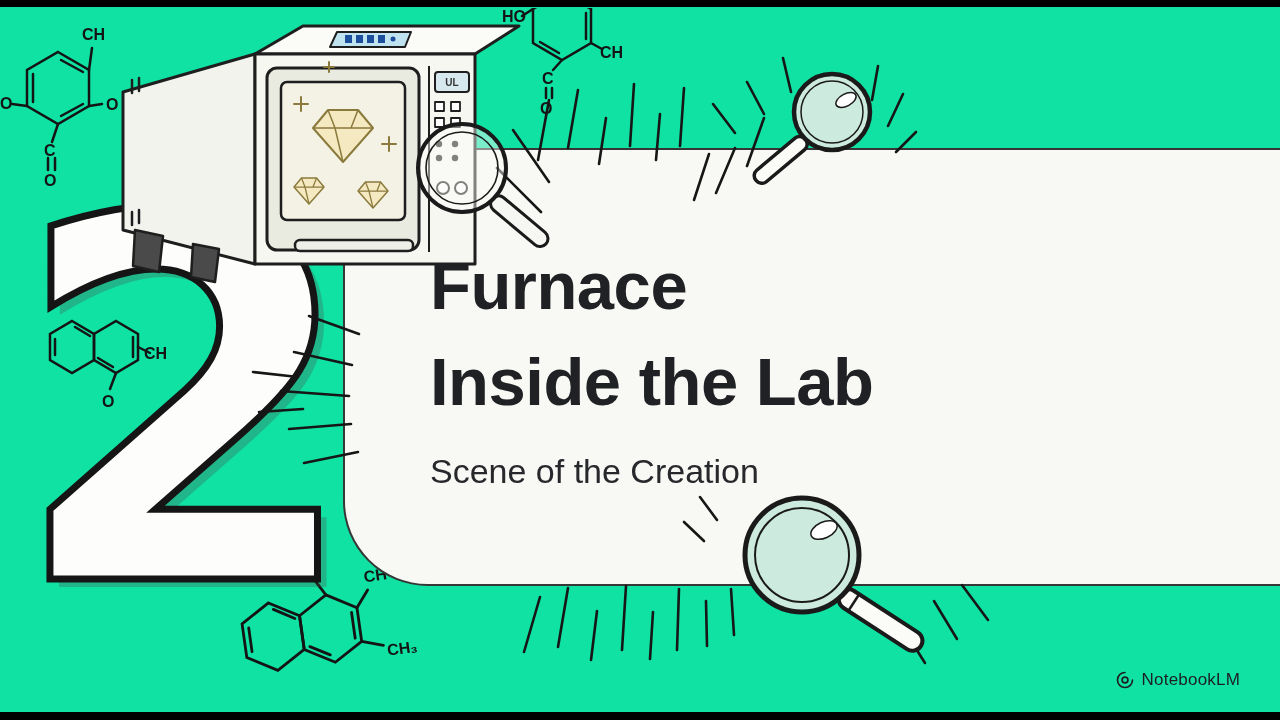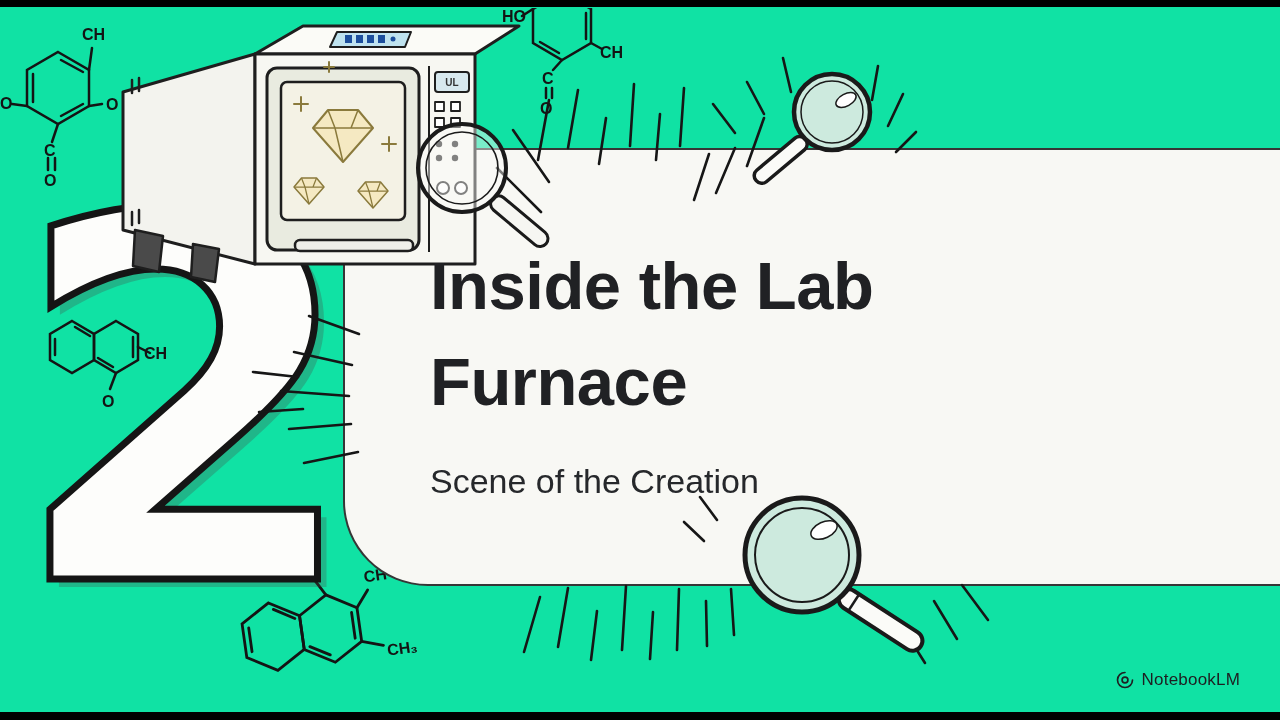--- a/index.html
+++ b/index.html
@@ -21,21 +21,21 @@
   }
 
   .card {
     position:absolute; left:343px; top:148px; width:960px; height:438px; z-index:5;
     background:#F8F8F4; border:2px solid rgba(20,20,20,0.85);
     border-radius:85px 0 0 85px; box-sizing:border-box;
   }
 
   .titleblock { position:absolute; left:430px; top:238px; z-index:20; color:#202124; }
   .title-line { font-size:67px; line-height:96px; font-weight:600; letter-spacing:-0.5px; }
-  .subtitle { margin-top:32px; font-size:34px; font-weight:400; color:#26282B; }
+  .subtitle { margin-top:22px; font-size:34px; font-weight:400; color:#26282B; }
 
   .abs { position:absolute; }
   .doodle { z-index:3; }
   .lines-layer { left:0; top:0; z-index:8; pointer-events:none; }
   .furnace { z-index:10; }
   .magnifier { z-index:12; }
 
   .watermark {
     position:absolute; right:40px; bottom:30px; z-index:30;
     display:flex; align-items:center; gap:7px; color:#1E1F21;
@@ -230,22 +230,22 @@
     <g transform="translate(122,117) rotate(33)">
       <rect x="-2" y="-10" width="96" height="20" rx="10" fill="#FBFBF8" stroke="#1A1A1A" stroke-width="4"></rect>
       <line x1="14" y1="-10" x2="14" y2="10" stroke="#1A1A1A" stroke-width="2.5"></line>
     </g>
     <circle cx="82" cy="77" r="57" fill="#CDEADE" stroke="#1A1A1A" stroke-width="5"></circle>
     <circle cx="82" cy="77" r="47" fill="none" stroke="#1A1A1A" stroke-width="2"></circle>
     <ellipse cx="104" cy="52" rx="14" ry="8" transform="rotate(-25 104 52)" fill="#FFFFFF" stroke="#1A1A1A" stroke-width="1.5"></ellipse>
   </svg>
 
   <div class="titleblock">
+    <div class="title-line">Furnace</div>
     <div class="title-line">Inside the Lab</div>
-    <div class="title-line">Furnace</div>
     <div class="subtitle">Scene of the Creation</div>
   </div>
 
   <div class="watermark">
     <svg width="20" height="20" viewBox="0 0 24 24">
       <path d="M12 3a9 9 0 1 0 9 9" fill="none" stroke="#1E1F21" stroke-width="2" stroke-linecap="round"></path>
       <circle cx="12" cy="12" r="3.5" fill="none" stroke="#1E1F21" stroke-width="2"></circle>
     </svg>
     <span>NotebookLM</span>
   </div>

